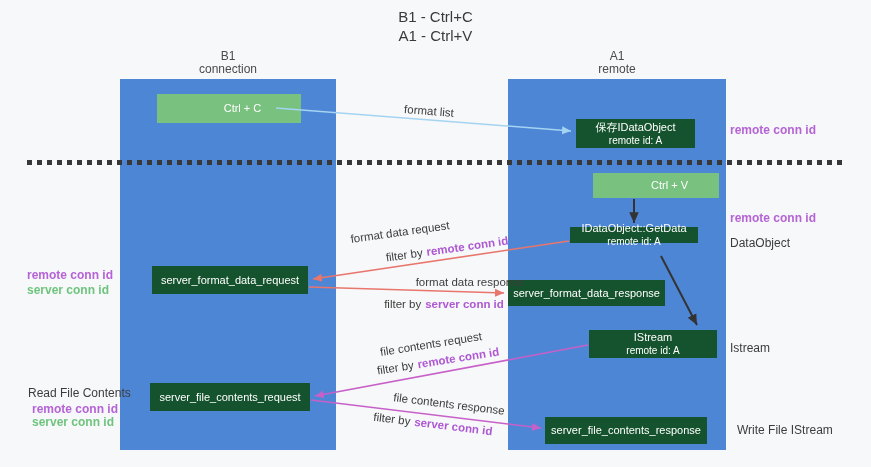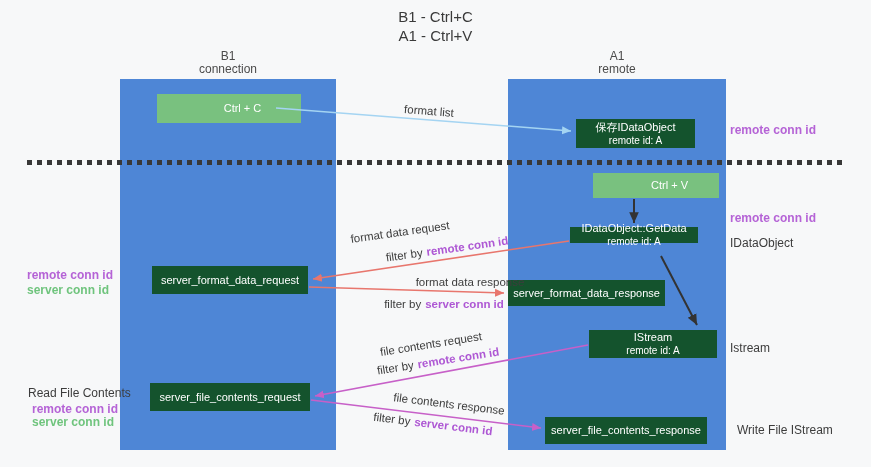--- a/index.html
+++ b/index.html
@@ -162,21 +162,21 @@
     <span>filter by</span><span class="hl">remote conn id</span>
   </div>
 
   <div class="alabel" style="left:449px;top:404px;transform:translate(-50%,-50%) rotate(7deg);">file contents response</div>
   <div class="alabel" style="left:433px;top:424px;transform:translate(-50%,-50%) rotate(7deg);">
     <span>filter by</span><span class="hl">server conn id</span>
   </div>
 
   <div class="side purple" style="left:730px;top:123px;">remote conn id</div>
   <div class="side purple" style="left:730px;top:211px;">remote conn id</div>
-  <div class="side" style="left:730px;top:236px;">IDataObject</div>
+  <div class="side" style="left:730px;top:236px;">DataObject</div>
   <div class="side" style="left:730px;top:341px;">Istream</div>
   <div class="side" style="left:737px;top:423px;">Write File IStream</div>
 
   <div class="side purple" style="left:27px;top:268px;">remote conn id</div>
   <div class="side green" style="left:27px;top:283px;">server conn id</div>
   <div class="side" style="left:28px;top:386px;">Read File Contents</div>
   <div class="side purple" style="left:32px;top:402px;">remote conn id</div>
   <div class="side green" style="left:32px;top:415px;">server conn id</div>
 
 </div>

